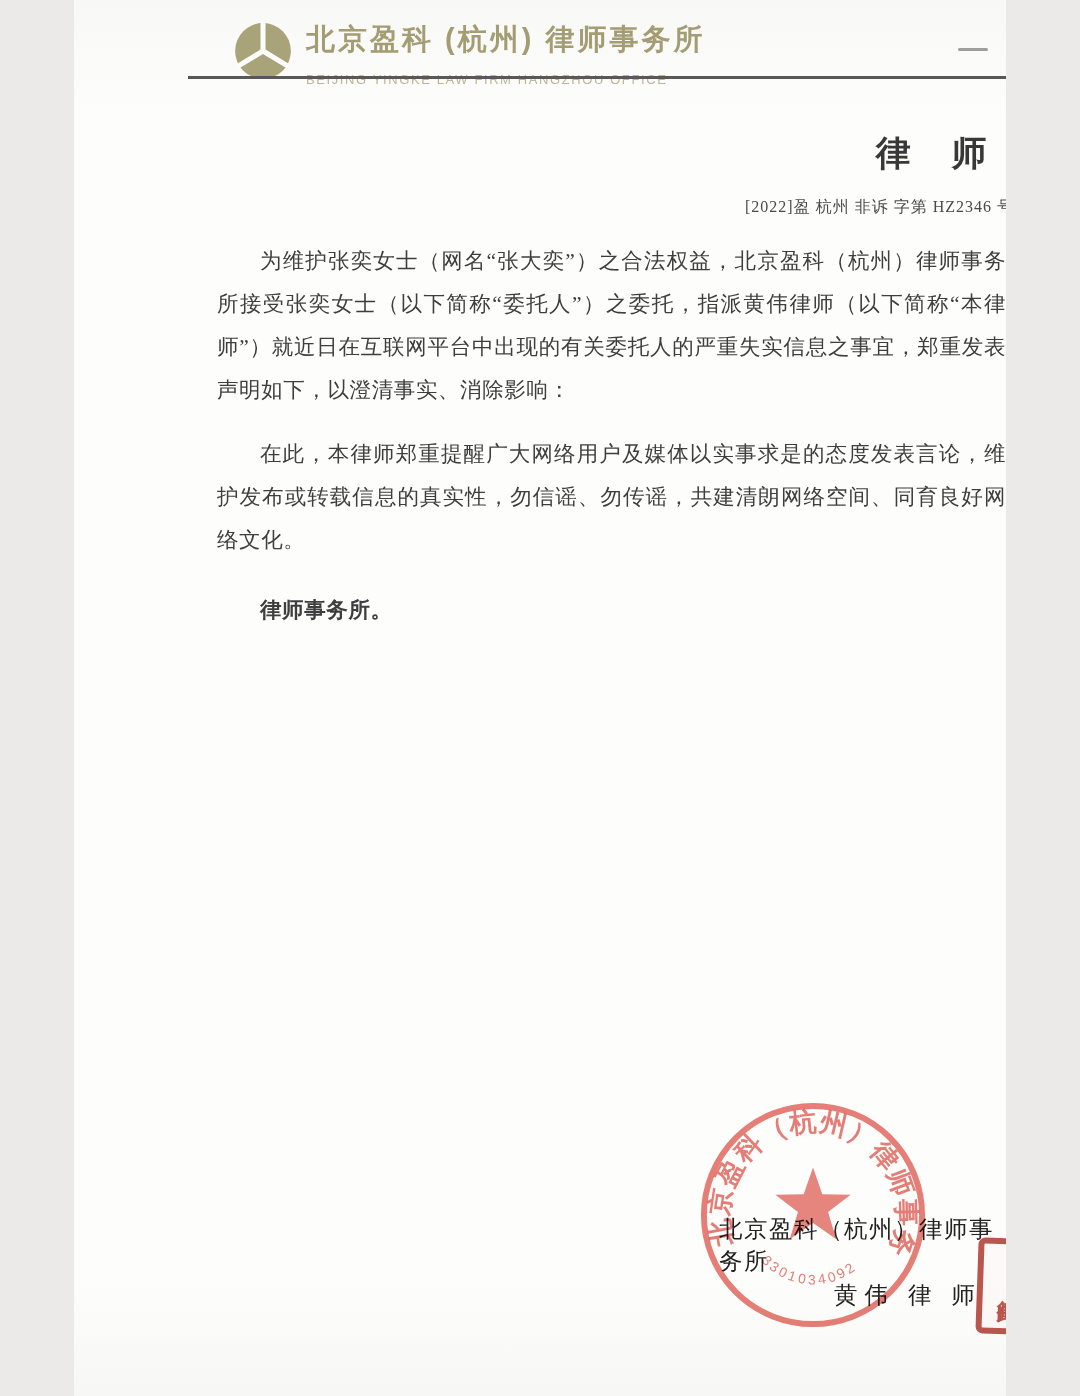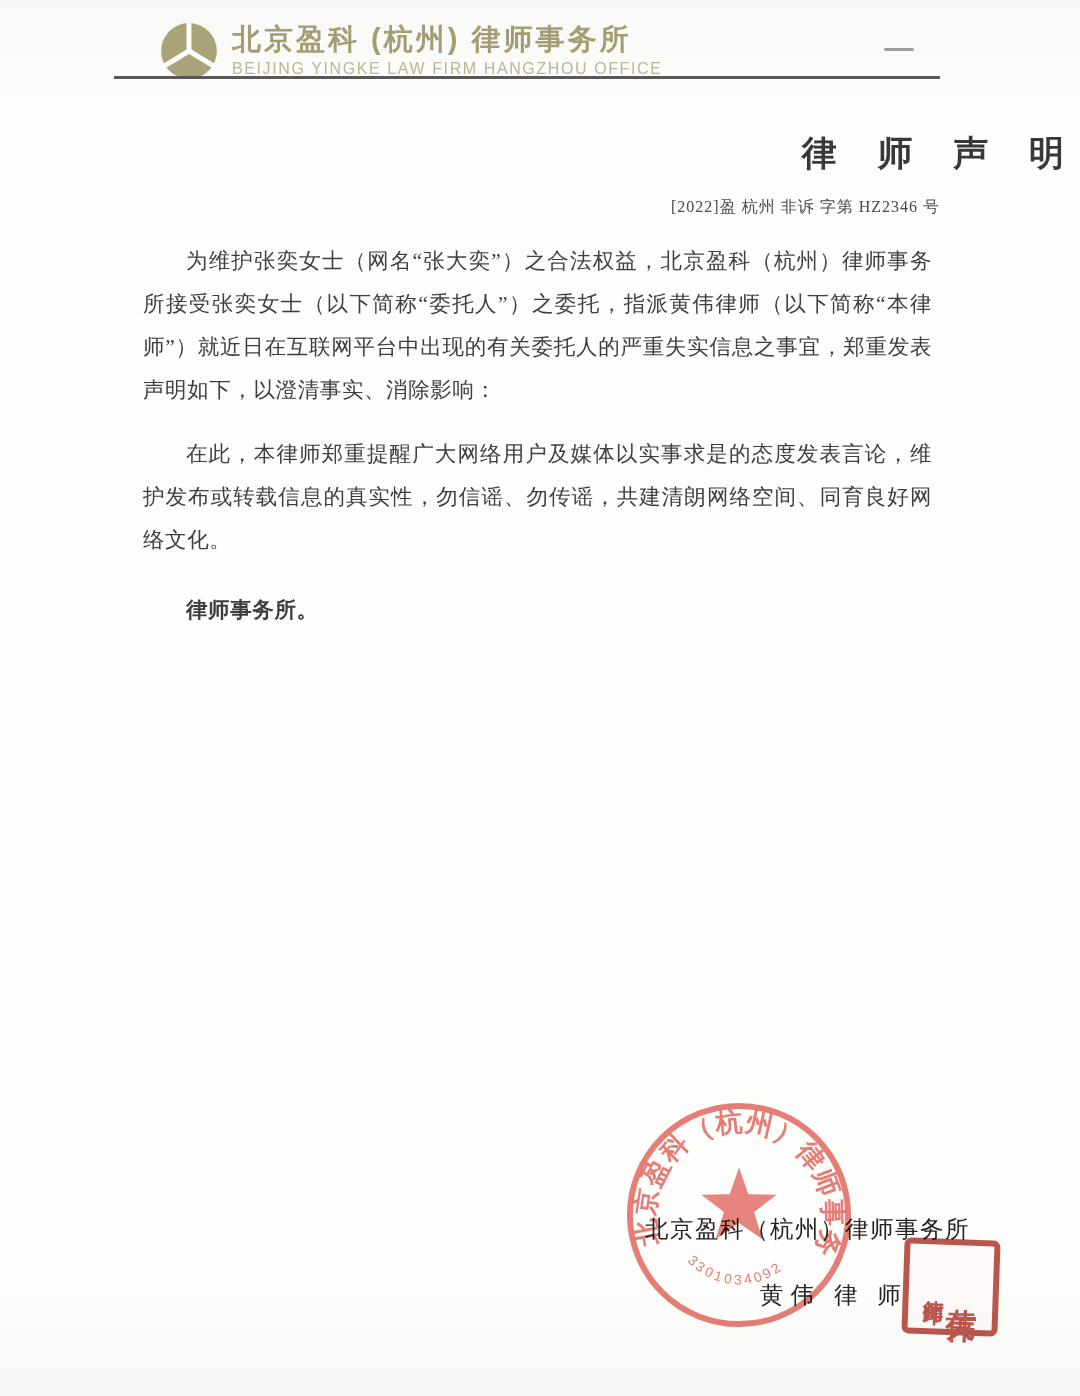--- a/index.html
+++ b/index.html
@@ -3,37 +3,37 @@
 <meta charset="utf-8">
 <style>
   html,body{margin:0;padding:0;}
   body{
     background:#eceae8;
     font-family:"Liberation Serif","DejaVu Serif",serif;
     -webkit-font-smoothing:antialiased;
   }
   .page{
     position:relative;
-    width:1080px;height:1396px;
+    width:932px;height:1396px;
     margin:0 auto;
     background:linear-gradient(180deg,#f8f8f6 0%,#fdfdfc 8%,#fdfdfc 92%,#f7f7f5 100%);
     overflow:hidden;
     color:#3c3c3c;
   }
   
   .header{position:absolute;top:22px;left:160px;display:flex;align-items:flex-start;}
   .logo{width:58px;height:58px;margin-right:14px;flex:0 0 auto;}
   .brand{display:flex;flex-direction:column;}
   .brand-cn{
     font-family:"Liberation Sans","DejaVu Sans",sans-serif;
     font-size:29px;font-weight:700;color:#a49d74;letter-spacing:3px;line-height:34px;
   }
   .brand-en{
     font-family:"Liberation Sans","DejaVu Sans",sans-serif;
-    font-size:16px;color:#bcb694;letter-spacing:1.6px;margin-top:4px;
+    font-size:13px;color:#bcb694;letter-spacing:1.6px;margin-top:16px;
   }
   .corner-dash{position:absolute;top:48px;left:884px;width:30px;height:3px;background:#9d9d9d;border-radius:2px;}
   .header-rule{position:absolute;top:76px;left:114px;width:826px;height:3px;background:#585858;}
   
   .doc-title{
     position:absolute;top:130px;left:0;width:1080px;
     text-align:right;font-size:35px;font-weight:700;color:#383838;letter-spacing:16px;
     text-indent:16px;
   }
   .doc-ref{

